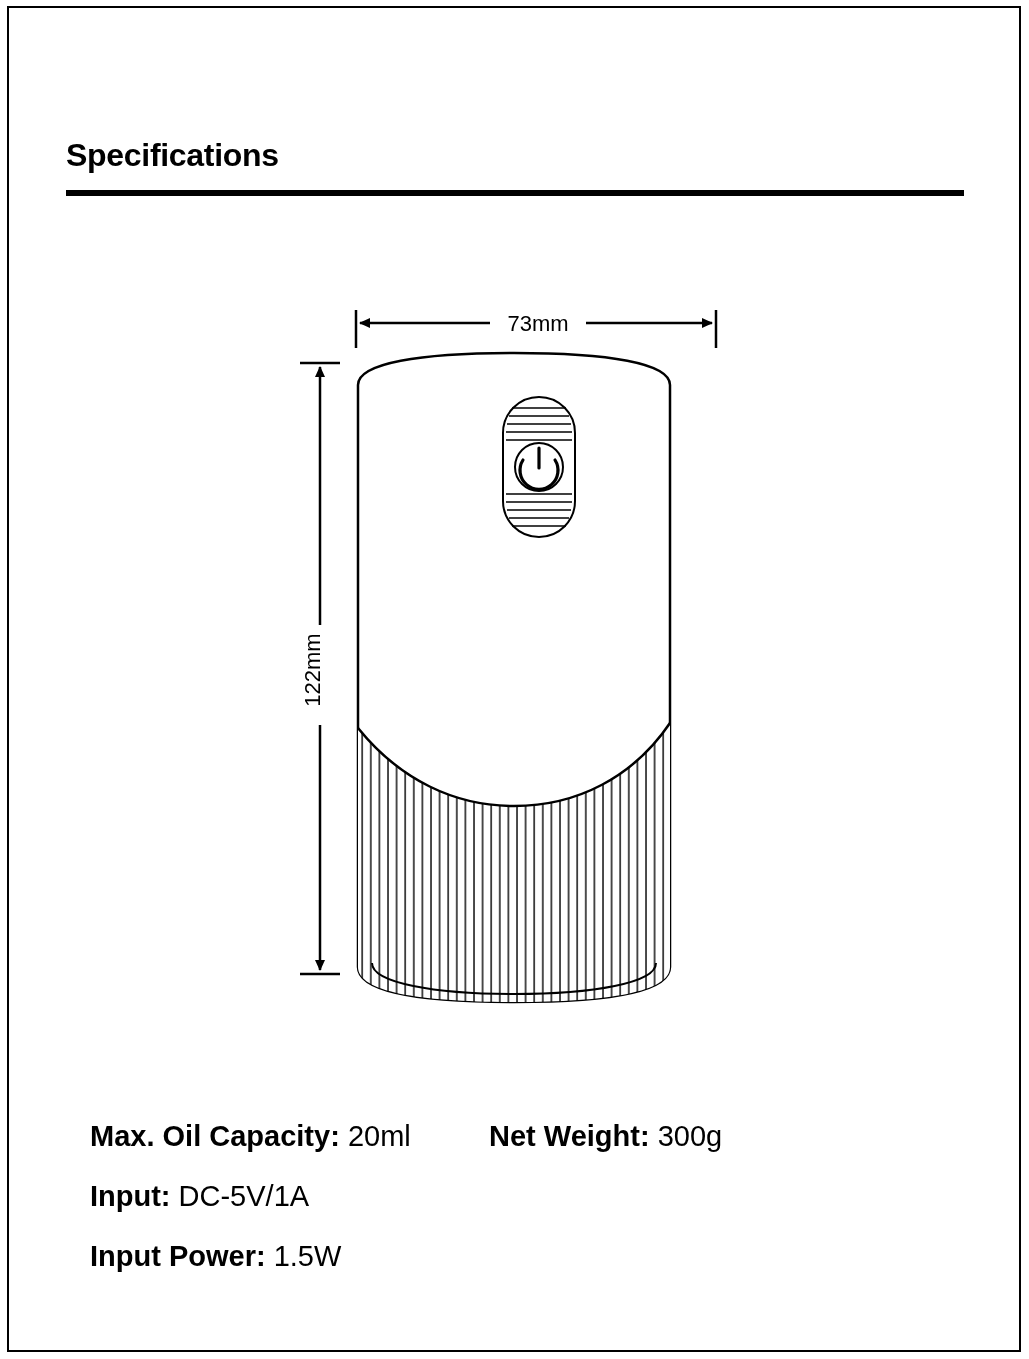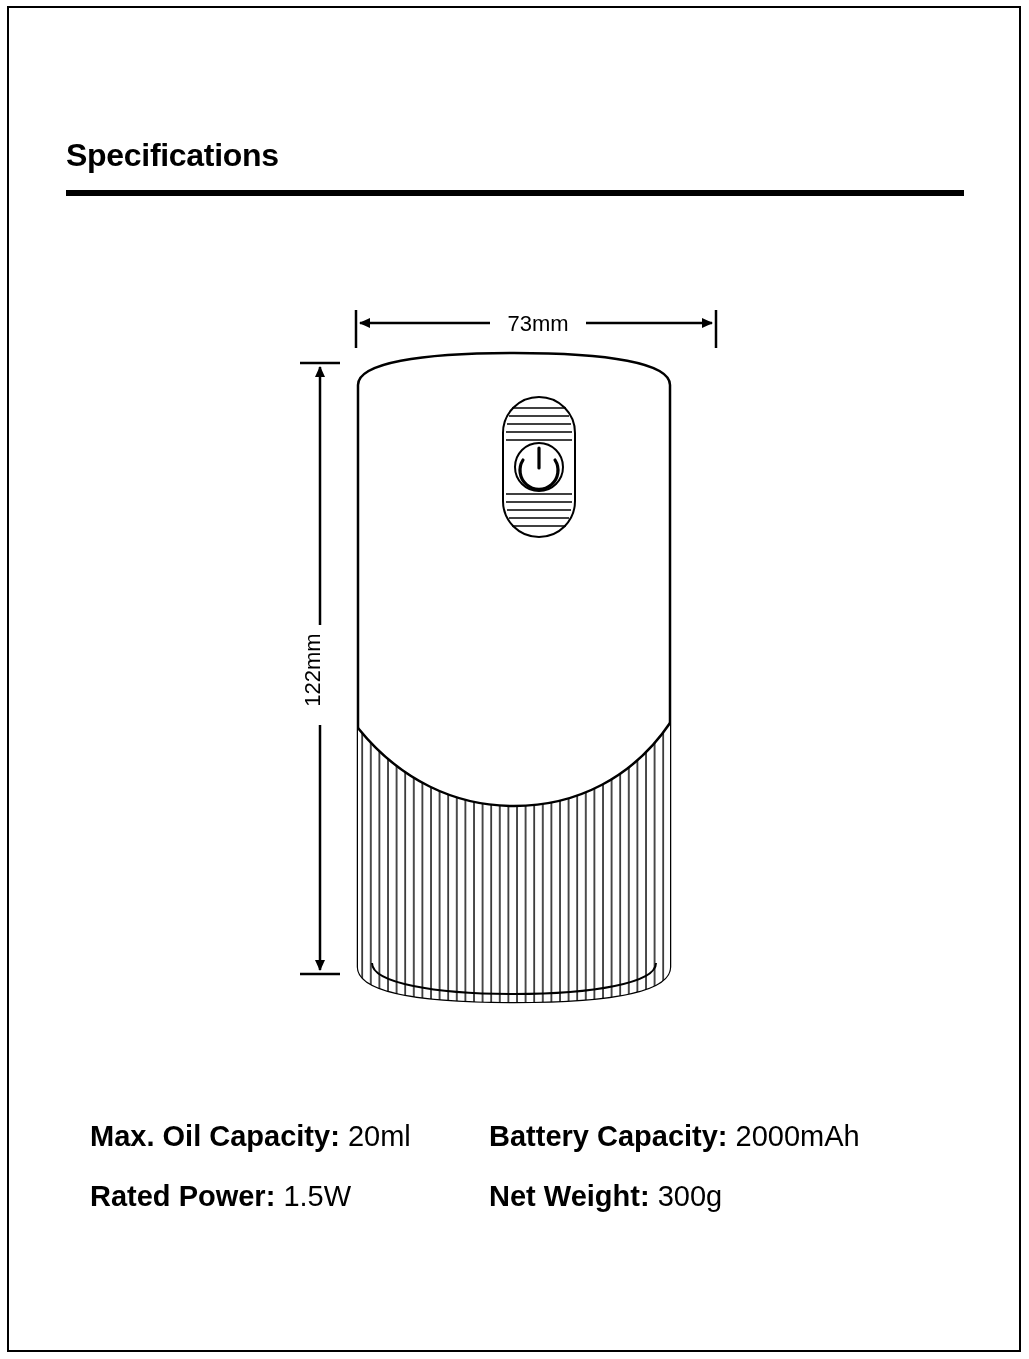--- a/index.html
+++ b/index.html
@@ -170,27 +170,27 @@
   </svg>
 </div>
 
 <div class="specs">
   <div class="spec-col left">
     <div class="spec-row">
       <span class="spec-label">Max. Oil Capacity:</span>
       <span class="spec-value">20ml</span>
     </div>
     <div class="spec-row">
-      <span class="spec-label">Rated Power:</span>
+      <span class="spec-label">Input:</span>
+      <span class="spec-value">DC-5V/1A</span>
+    </div>
+    <div class="spec-row">
+      <span class="spec-label">Input Power:</span>
       <span class="spec-value">1.5W</span>
     </div>
   </div>
   <div class="spec-col right">
-    <div class="spec-row">
-      <span class="spec-label">Battery Capacity:</span>
-      <span class="spec-value">2000mAh</span>
-    </div>
     <div class="spec-row">
       <span class="spec-label">Net Weight:</span>
       <span class="spec-value">300g</span>
     </div>
   </div>
 </div>
 
 </body></html>

